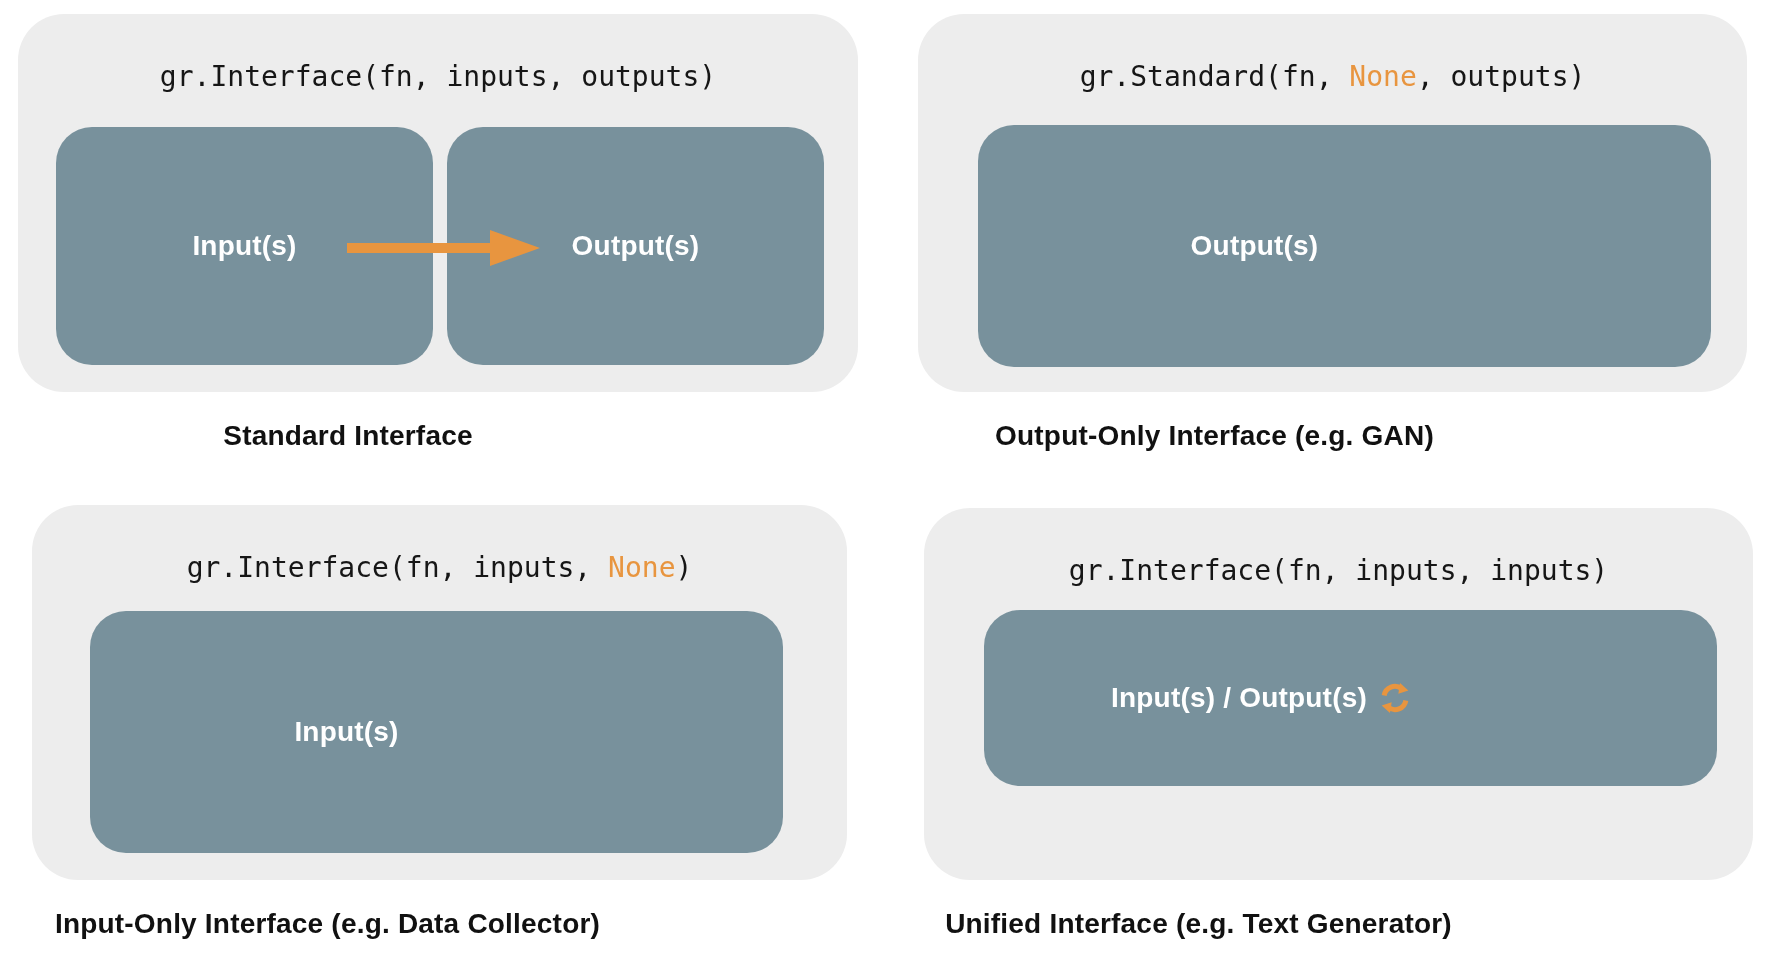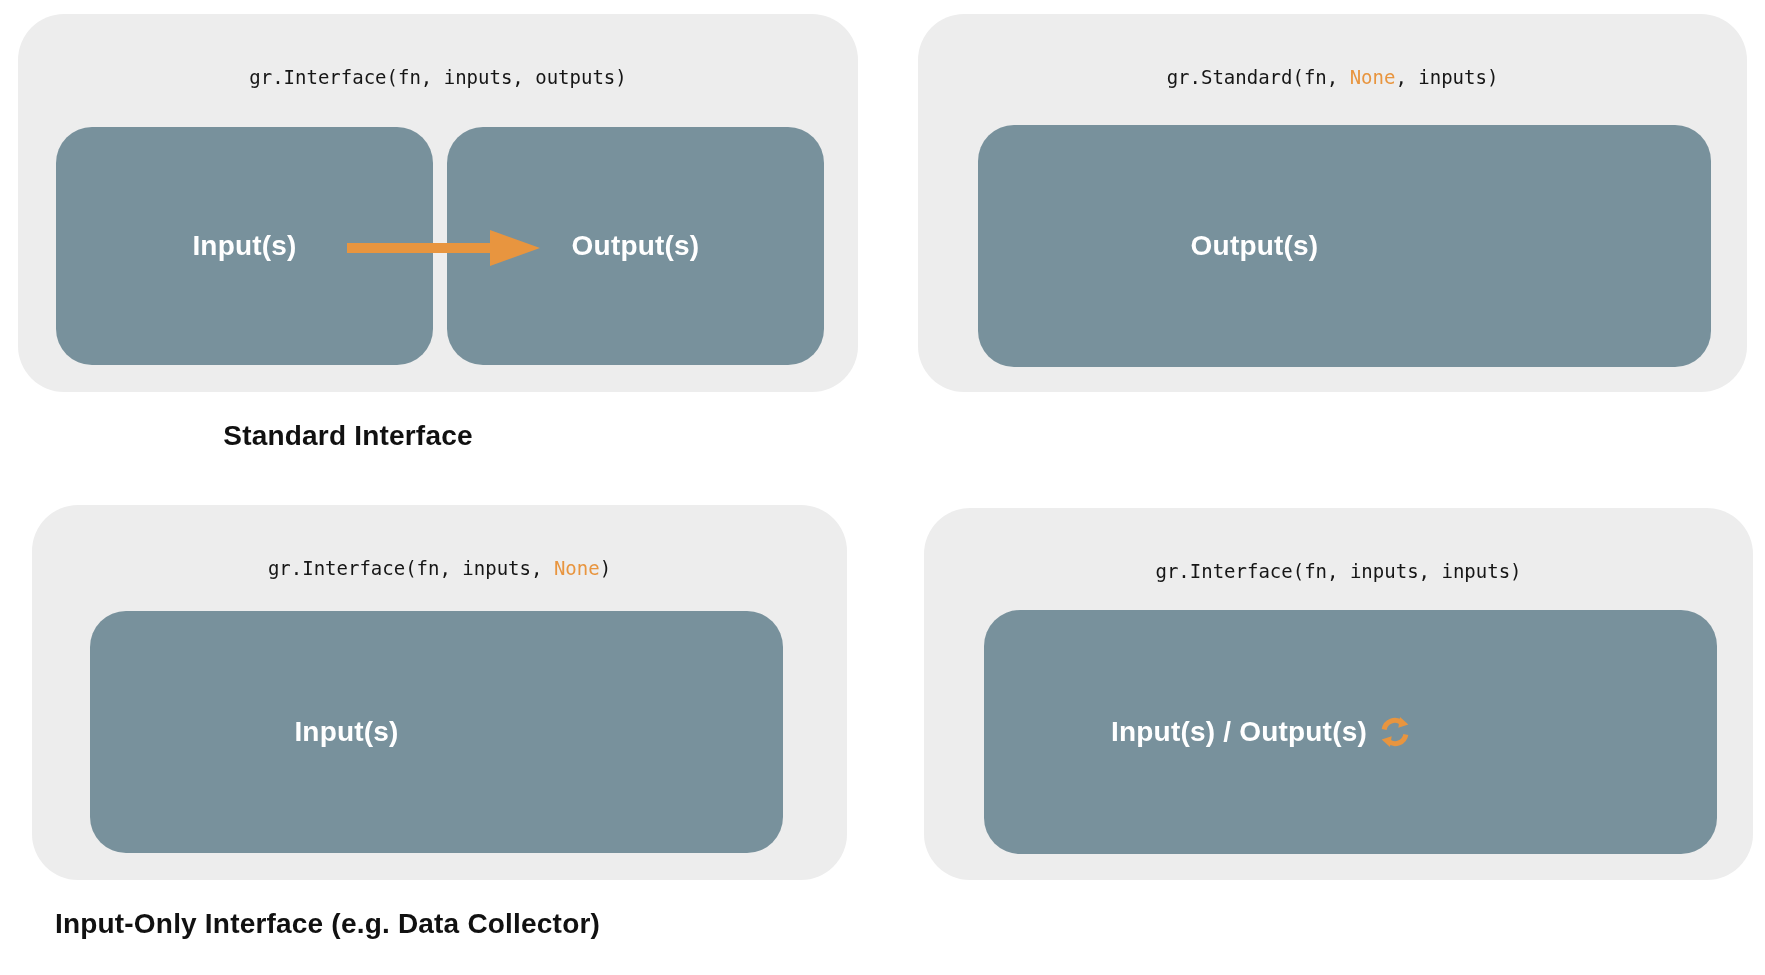--- a/index.html
+++ b/index.html
@@ -32,36 +32,36 @@
   }
   .q1 .card{height:378px;}
   .q2 .card{height:378px;}
   .q3 .card{height:375px;}
   .q4 .card{height:372px;}
 
   .code{
     padding-top:46px;
     text-align:center;
     font-family:"DejaVu Sans Mono", monospace;
-    font-size:19px;
+    font-size:28px;
     line-height:34px;
     color:var(--code-text);
     white-space:pre;
   }
   .code .accent{color:var(--accent-orange);}
 
   .boxes{
     position:absolute;
     display:flex;
     gap:14px;
   }
   .q1 .boxes{left:38px;right:34px;top:113px;height:238px;}
   .q2 .boxes{left:60px;right:36px;top:111px;height:242px;}
   .q3 .boxes{left:58px;right:64px;top:106px;height:242px;}
-  .q4 .boxes{left:60px;right:36px;top:102px;height:244px;}
+  .q4 .boxes{left:60px;right:36px;top:102px;height:176px;}
 
   .box{
     flex:1;
     background:var(--box-bg);
     border-radius:36px;
     display:flex;
     align-items:center;
     justify-content:center;
     gap:13px;
   }
@@ -121,29 +121,30 @@
       </div>
       <svg class="arrow" viewBox="0 0 195 36" aria-hidden="true">
         <polygon fill="currentColor" points="0,13 143,13 143,0 193,18 143,36 143,23 0,23"></polygon>
       </svg>
     </div>
     <div class="caption cap1">Standard Interface</div>
   </section>
 
   <section class="quad q2">
     <div class="card">
-      <div class="code"><span>gr.Standard(fn, </span><span class="accent">None</span><span>, inputs)</span></div>
+      <div class="code"><span>gr.Standard(fn, </span><span class="accent">None</span><span>, outputs)</span></div>
       <div class="boxes">
         <div class="box">
           <span class="labelwrap">
             <span class="boxlabel">Output(s)</span>
           </span>
         </div>
       </div>
     </div>
+    <div class="caption cap2">Output-Only Interface (e.g. GAN)</div>
   </section>
 
   <section class="quad q3">
     <div class="card">
       <div class="code"><span>gr.Interface(fn, inputs, </span><span class="accent">None</span><span>)</span></div>
       <div class="boxes">
         <div class="box">
           <span class="labelwrap">
             <span class="boxlabel">Input(s)</span>
           </span>
@@ -163,15 +164,16 @@
             <svg class="sync" viewBox="0 0 36 36" aria-hidden="true">
               <path d="M5 15 A 13 13 0 0 1 26 7" fill="none" stroke="currentColor" stroke-width="6"></path>
               <polygon fill="currentColor" points="24,0 34,9 22,13"></polygon>
               <path d="M31 21 A 13 13 0 0 1 10 29" fill="none" stroke="currentColor" stroke-width="6"></path>
               <polygon fill="currentColor" points="12,36 2,27 14,23"></polygon>
             </svg>
           </span>
         </div>
       </div>
     </div>
+    <div class="caption cap4">Unified Interface (e.g. Text Generator)</div>
   </section>
 
 </div>
 
 </body></html>

